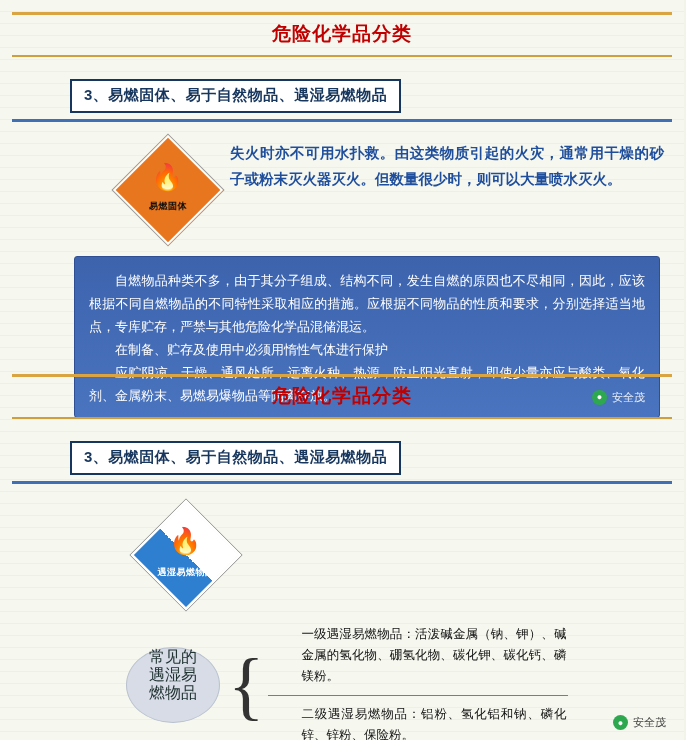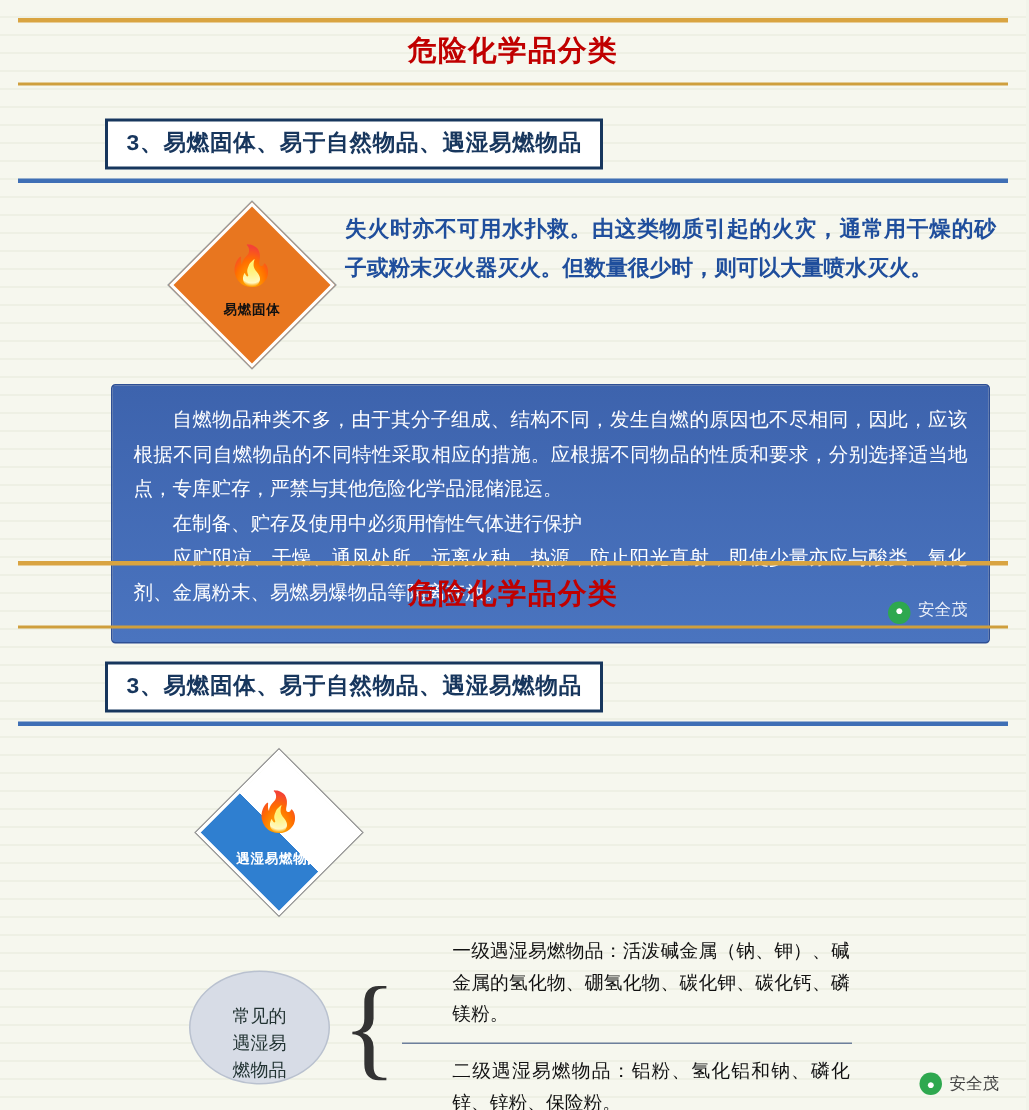--- a/index.html
+++ b/index.html
@@ -38,21 +38,20 @@
   
   .heading-wrap{padding:14px 0 0 0;}
   .heading-box{
     margin-left:70px;
     display:inline-block;
     border:2px solid #17365d;
     background:#ffffff;
     padding:5px 12px 6px 12px;
     font-size:15px;font-weight:bold;color:#17365d;
     letter-spacing:0.5px;
-    font-family:Liberation Mono, monospace;
   }
   .heading-underline{
     margin:6px 12px 0 12px;height:3px;background:#3f6fb5;
   }
 
   
   .top-row{
     display:flex;align-items:flex-start;
     padding:10px 20px 0 30px;
   }
@@ -90,25 +89,24 @@
     text-align:justify;
   }
 
   .blue-panel{
     margin:14px 24px 1px 74px;
     background:linear-gradient(to bottom,#3d63ad,#4a74bf);
     border:1px solid #2e4f94;
     border-radius:3px;
     color:#ffffff;
     font-size:13px;line-height:23px;
-    padding:12px 14px 21px 14px;
+    padding:12px 14px 10px 14px;
     position:relative;
     min-height:150px;
     box-sizing:border-box;
-    font-family:Liberation Mono, monospace;
   }
   .blue-panel p{margin:0;text-indent:2em;text-align:justify;}
 
   
   .watermark{
     position:absolute;right:14px;bottom:8px;
     display:flex;align-items:center;gap:5px;
     font-size:11px;color:#e9eef8;
   }
   .wm-circle{
@@ -140,22 +138,22 @@
   }
 
   
   .bot-row2{
     display:flex;align-items:center;
     padding:10px 24px 0 30px;
   }
   .oval{
     width:92px;height:74px;border-radius:50%;
     background:#d7dce6;border:1px solid #b9c1cf;
-    display:flex;align-items:flex-end;justify-content:center;
-    text-align:center;font-size:12px;line-height:18px;color:#233;
+    display:flex;align-items:flex-start;justify-content:center;
+    text-align:center;font-size:16px;line-height:18px;color:#233;
     margin-left:96px;flex:none;
   }
   .brace{
     font-size:76px;line-height:0.8;color:#333;
     margin:0 4px 0 8px;font-family:"Liberation Serif",serif;
     font-weight:300;
   }
   .list-col{flex:1;max-width:300px;}
   .list-item{
     font-size:12.5px;line-height:21px;color:#111;

